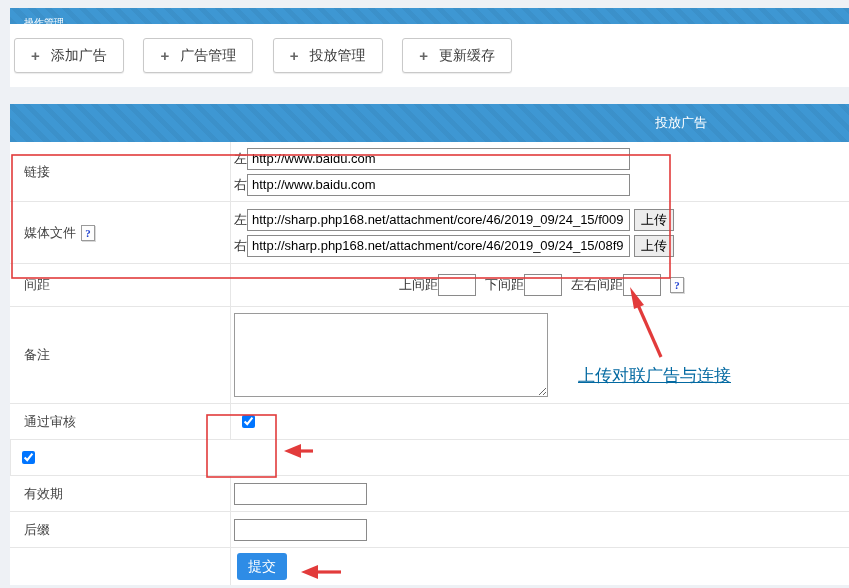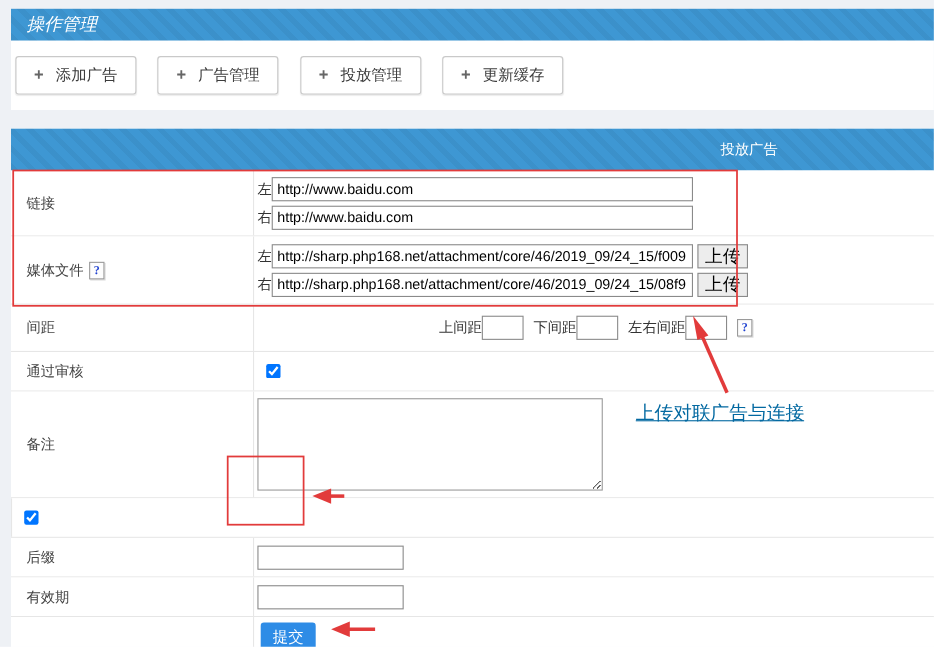--- a/index.html
+++ b/index.html
@@ -13,21 +13,21 @@
     color:#3c3c3c;
   }
   .content { position:absolute; left:10px; top:8px; width:839px; }
 
   
   .blue-bar {
     background:#3e97d3;
     background-image:repeating-linear-gradient(45deg, rgba(0,0,0,0.045) 0 5px, rgba(0,0,0,0) 5px 12px);
     color:#fff;
   }
-  .op-header { height:29px; line-height:29px; padding-left:14px; font-size:16px;font-style:italic; }
+  .op-header { height:16px; line-height:29px; padding-left:14px; font-size:10px; }
   .toolbar { background:#fff; height:63px; padding:14px 0 0 4px; white-space:nowrap; }
   .tb-btn {
     display:inline-flex; align-items:center; gap:11px;
     height:35px; padding:0 16px; margin-right:16px;
     background:#fff; border:1px solid #c9c9c9; border-radius:3px;
     box-shadow:0 1px 1px rgba(0,0,0,0.08);
     font-size:14px; color:#3c3c3c; cursor:pointer;
     font-family:inherit;
   }
   .plus { color:#666; font-size:15px; font-weight:bold; line-height:1; }
@@ -42,21 +42,21 @@
   .input-line { display:flex; align-items:center; margin:2px 0; }
   .prefix { font-size:13px; color:#333; }
   input[type="text"] {
     border:1px solid #8a8a8a; height:22px; padding:1px 4px;
     font-size:13px; font-family:inherit; color:#000; background:#fff;
   }
   .url-input { width:383px; }
   .upload-btn {
     margin-left:4px; height:22px; padding:0 6px;
     border:1px solid #8a8a8a; background:#ededed;
-    font-size:16px; font-family:inherit; color:#000; cursor:pointer;
+    font-size:13px; font-family:inherit; color:#000; cursor:pointer;
   }
   .help-icon {
     display:inline-flex; align-items:center; justify-content:center;
     width:14px; height:16px; border:1px solid #9a9a9a;
     background:#fdfdfd; box-shadow:1px 1px 0 #d9d9d9;
     color:#1c3ecf; font-weight:bold; font-size:11px; font-family:"Liberation Serif",serif;
   }
   .spacing-field { flex-direction:row; align-items:center; gap:0; }
   .sp-label { font-size:13px; color:#333; }
   .sp-input { width:38px; height:21px; margin-right:9px; }
@@ -150,49 +150,49 @@
         <span class="sp-label">上间距</span>
         <input type="text" class="sp-input" value="" style="">
         <span class="sp-label">下间距</span>
         <input type="text" class="sp-input" value="" style="">
         <span class="sp-label">左右间距</span>
         <input type="text" class="sp-input" value="" style="">
         <span class="help-icon">?</span>
       </div>
     </div>
 
-    <div class="row h36">
-      <div class="row-label">通过审核</div>
-      <div class="row-field">
-        <input type="checkbox" class="chk" checked="" style="">
-      </div>
-    </div>
-
     <div class="row h97">
       <div class="row-label">备注</div>
       <div class="row-field">
         <textarea style=""></textarea>
       </div>
     </div>
 
     <div class="row h36">
+      <div class="row-label">通过审核</div>
       <div class="row-field">
         <input type="checkbox" class="chk" checked="" style="">
       </div>
     </div>
 
     <div class="row h36">
+      <div class="row-field">
+        <input type="checkbox" class="chk" checked="" style="">
+      </div>
+    </div>
+
+    <div class="row h36">
+      <div class="row-label">有效期</div>
+      <div class="row-field">
+        <input type="text" class="short-input" value="" style="">
+      </div>
+    </div>
+
+    <div class="row h36">
       <div class="row-label">后缀</div>
-      <div class="row-field">
-        <input type="text" class="short-input" value="" style="">
-      </div>
-    </div>
-
-    <div class="row h36">
-      <div class="row-label">有效期</div>
       <div class="row-field">
         <input type="text" class="short-input" value="" style="">
       </div>
     </div>
 
     <div class="row h37">
       <div class="row-label"></div>
       <div class="row-field">
         <button class="submit-btn">提交</button>
       </div>

